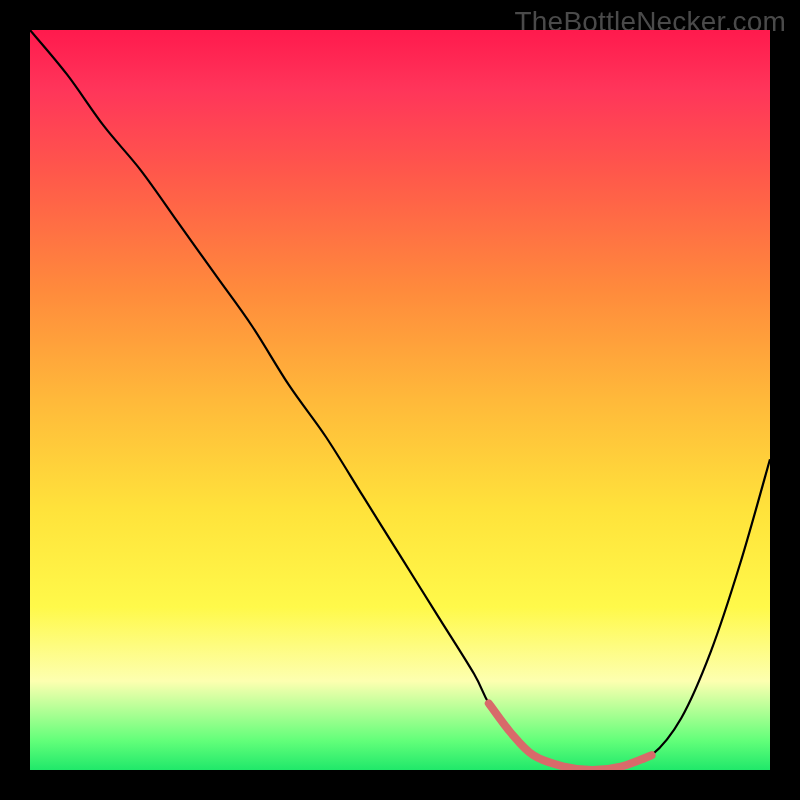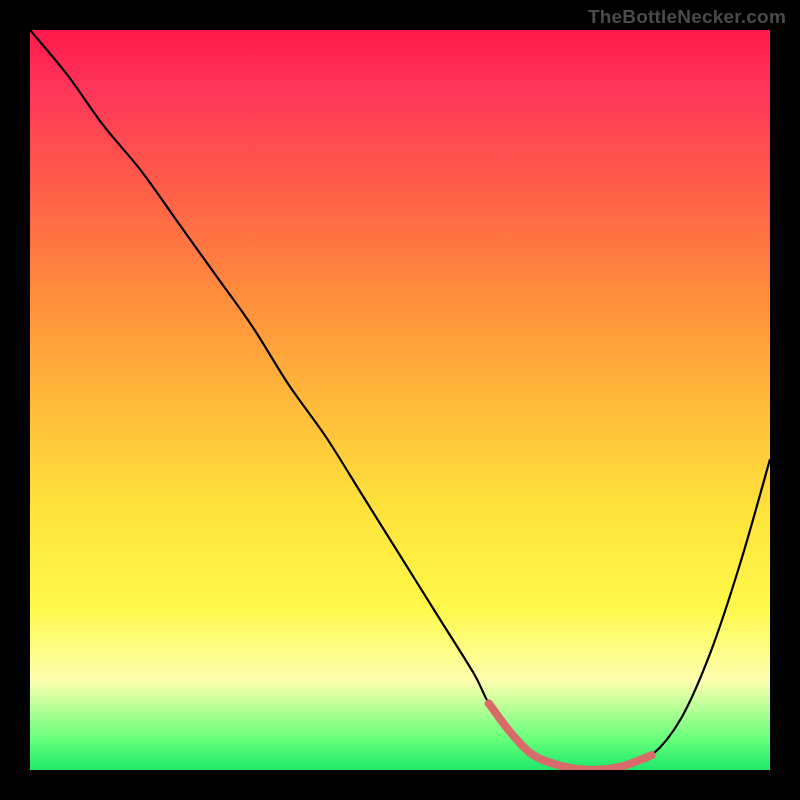--- a/index.html
+++ b/index.html
@@ -34,22 +34,22 @@
       #fdffb0 88%,
       #63ff7a 96%,
       #20e86a 100%
     );
   }
   .watermark {
     position: absolute;
     top: 6px;
     right: 14px;
     color: #4a4a4a;
-    font-size: 19px;
-    font-weight: 700;
+    font-size: 28px;
+    font-weight: 400;
     letter-spacing: 0.2px;
     user-select: none;
   }
   svg.curve {
     position: absolute;
     left: 0;
     top: 0;
     width: 740px;
     height: 740px;
   }

